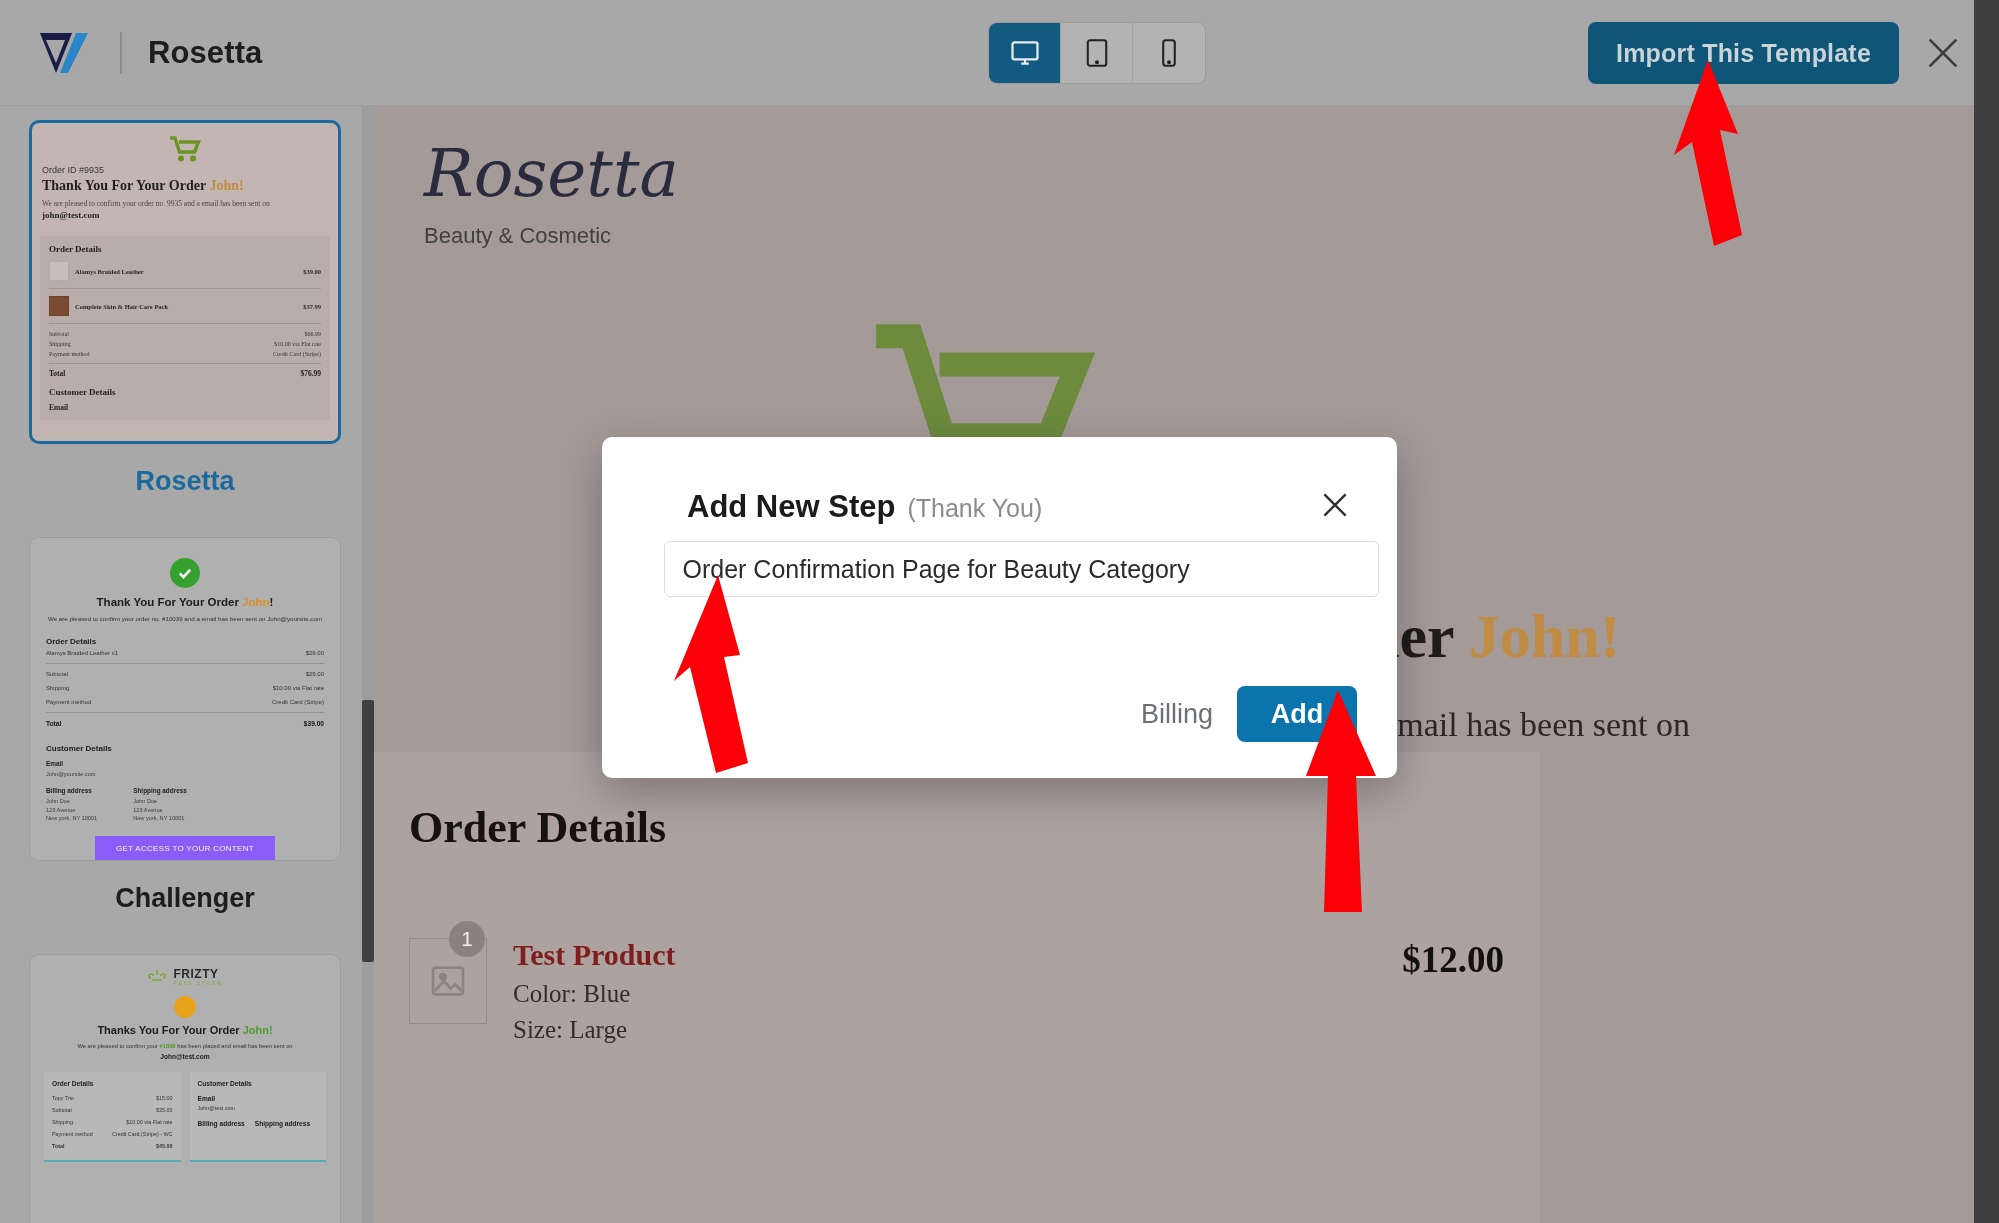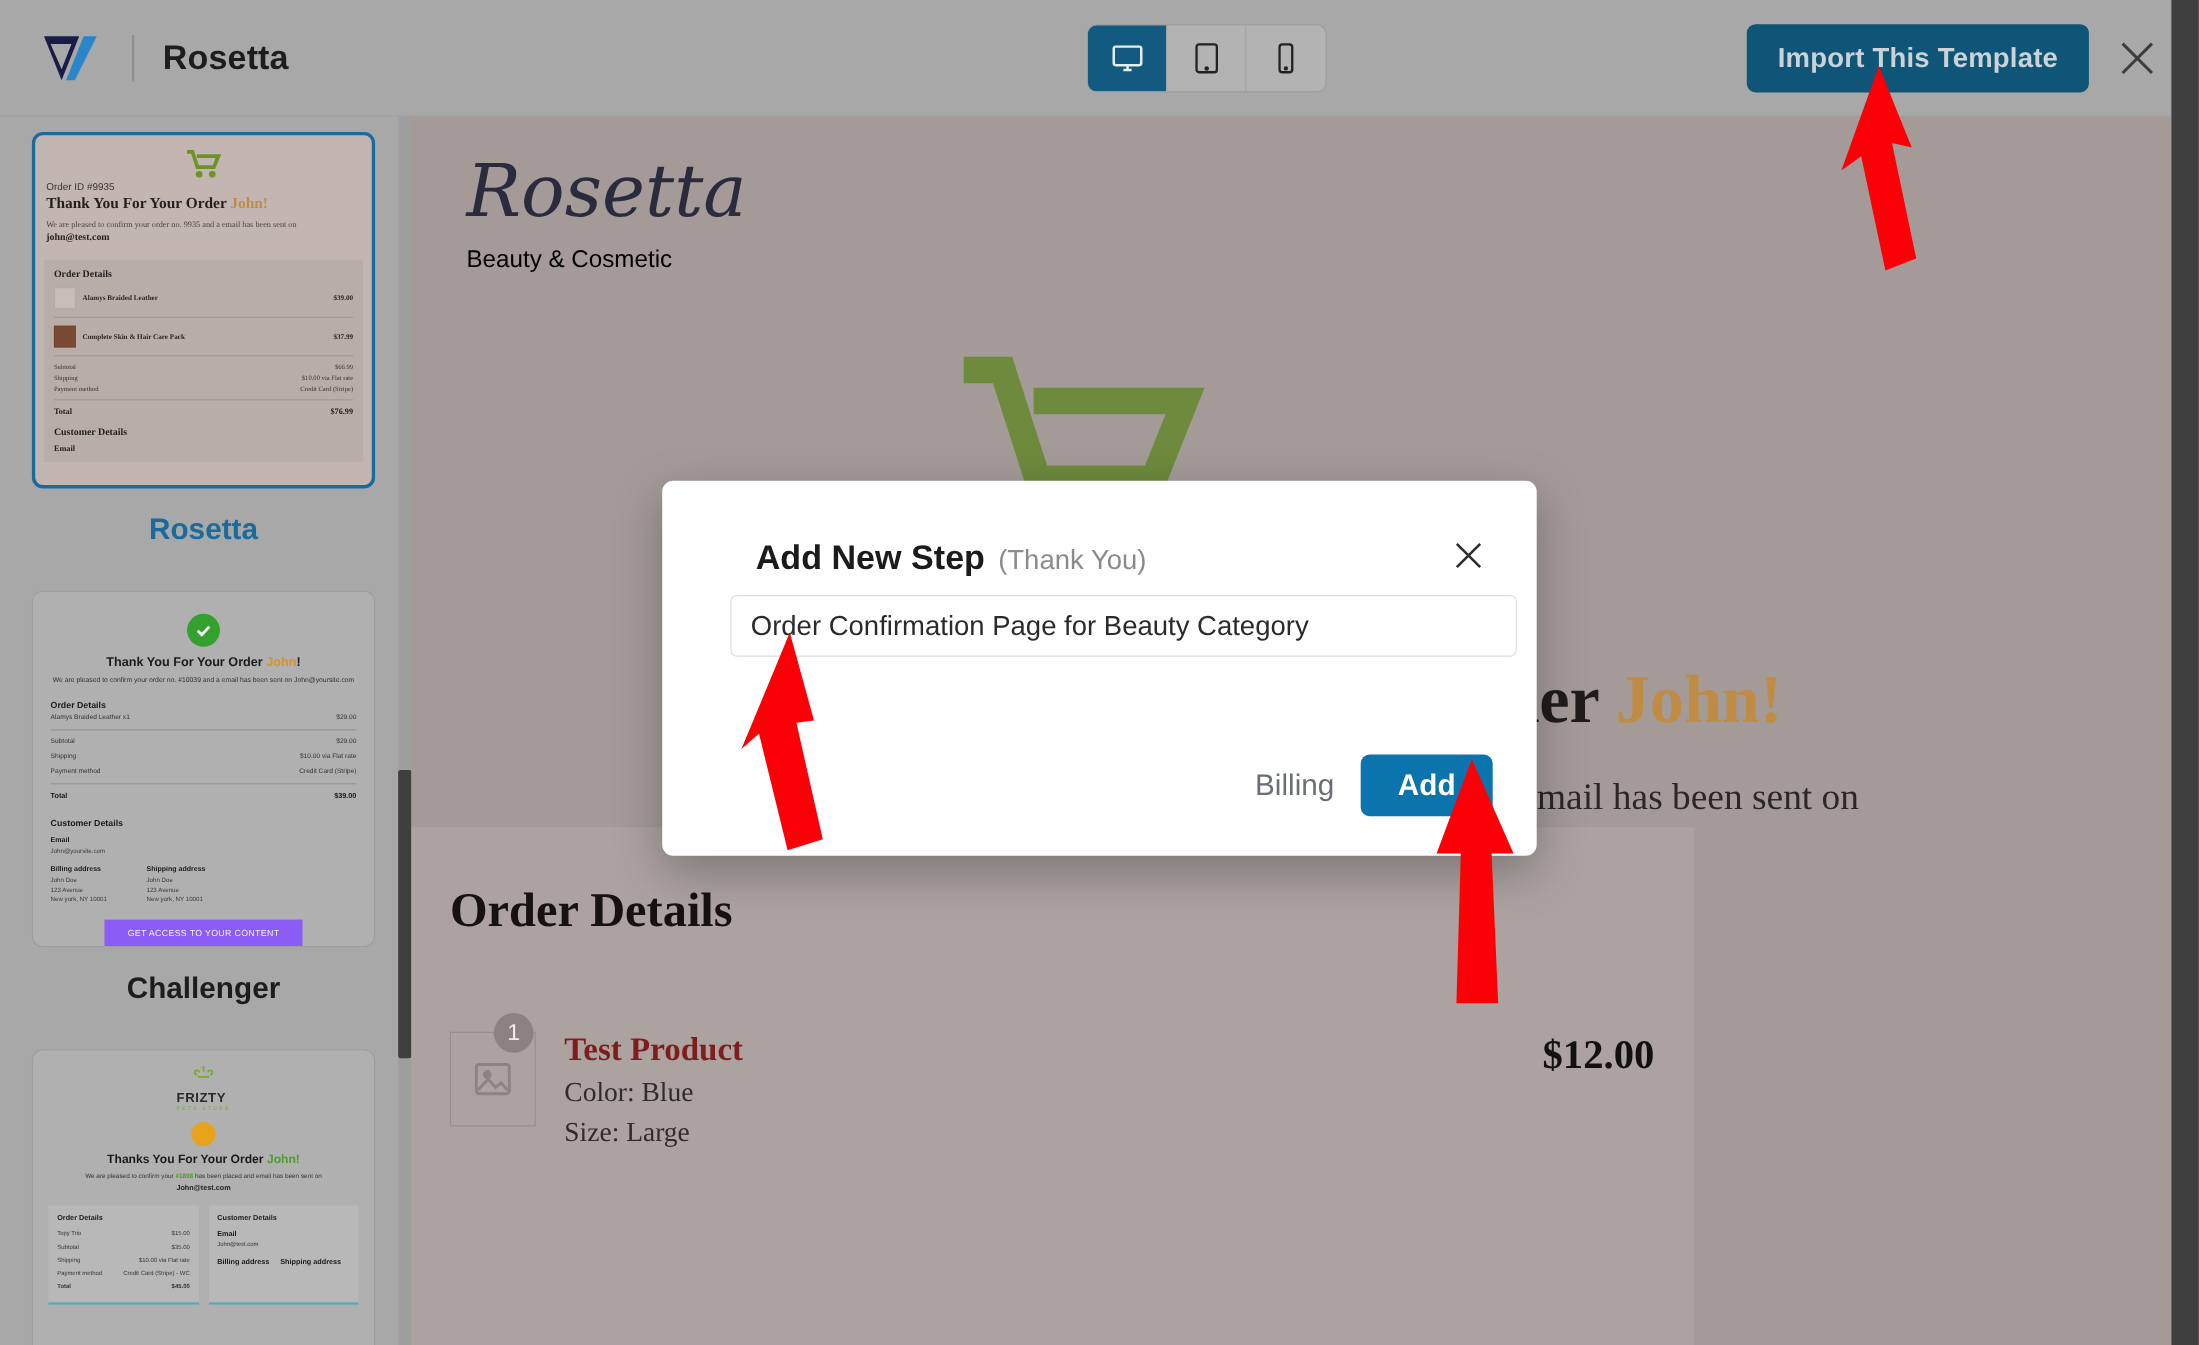--- a/index.html
+++ b/index.html
@@ -112,21 +112,21 @@
   .mini2-cols { display:flex; gap: 36px; margin-top: 9px; }
   .mini2-cap { font-size: 6.4px; font-weight:700; color:#1c1c1c; }
   .mini2-addr { font-size: 5.6px; color:#3a3a3a; line-height:1.5; margin-top:3px; }
   .mini2-cta { margin: 13px auto 0; width: 180px; height: 26px; background:#8b5cf6;
                color:#f2f6ea; font-size: 8px; letter-spacing:.3px;
                display:flex; align-items:center; justify-content:center; }
 
   
   .mini3 { position:absolute; inset:0; padding: 12px 14px; background:#b0b0b0;
            font-family:"Liberation Sans",sans-serif; }
-  .mini3-logo { display:flex; align-items:center; justify-content:center; gap:6px;flex-direction:column; }
+  .mini3-logo { display:flex; align-items:center; justify-content:center; gap:6px; }
   .mini3-brand { font-size: 12px; font-weight: 800; color:#2a2a2a; letter-spacing:.5px; }
   .mini3-tag { font-size: 4.6px; color:#7aa836; letter-spacing: 2px; text-align:center; }
   .mini3-smile { width:22px; height:22px; border-radius:50%; background:#e8a31d;
                  margin: 10px auto 6px; }
   .mini3-t { text-align:center; font-size: 11px; font-weight:800; color:#1b1b1b; }
   .mini3-t .name { color:#4e9c2c; }
   .mini3-s { text-align:center; font-size: 5.8px; color:#333; margin-top:6px; line-height:1.5; }
   .mini3-s b { color:#4e9c2c; }
   .mini3-e { text-align:center; font-size: 6.6px; font-weight:700; color:#1b1b1b; margin-top:2px; }
   .mini3-cols { display:flex; gap: 9px; margin-top: 12px; }
@@ -147,21 +147,21 @@
   
   #template-preview {
     position: absolute; top: 106px; left: 374px; width: 1600px; height: 1117px;
     background: #a49b99; overflow: hidden;
   }
   #preview-brand { padding: 35px 0 0 50px; }
   #preview-brand-name {
     font-family: "DejaVu Serif", serif; font-style: italic;
     font-size: 66px; color: #2b2b3e; line-height: 1;
   }
-  #preview-brand-tagline { font-size: 22px; color: #000000; margin-top: 16px; }
+  #preview-brand-tagline { font-size: 22px; color: #404040; margin-top: 16px; }
   #preview-cart-icon { position:absolute; left: 488px; top: 208px; }
   #preview-thanks {
     position: absolute; top: 495px; left: 0; width: 1600px; text-align: center;
     font-family: "Liberation Serif", serif; font-size: 62px; font-weight: 700; color: #1f1c1b;
   }
   #preview-thanks .name { color: #c08b43; }
   #preview-confirm {
     position: absolute; top: 600px; left: 0; width: 1600px; text-align: center;
     font-family: "Liberation Serif", serif; font-size: 34px; color: #2b2725;
   }

